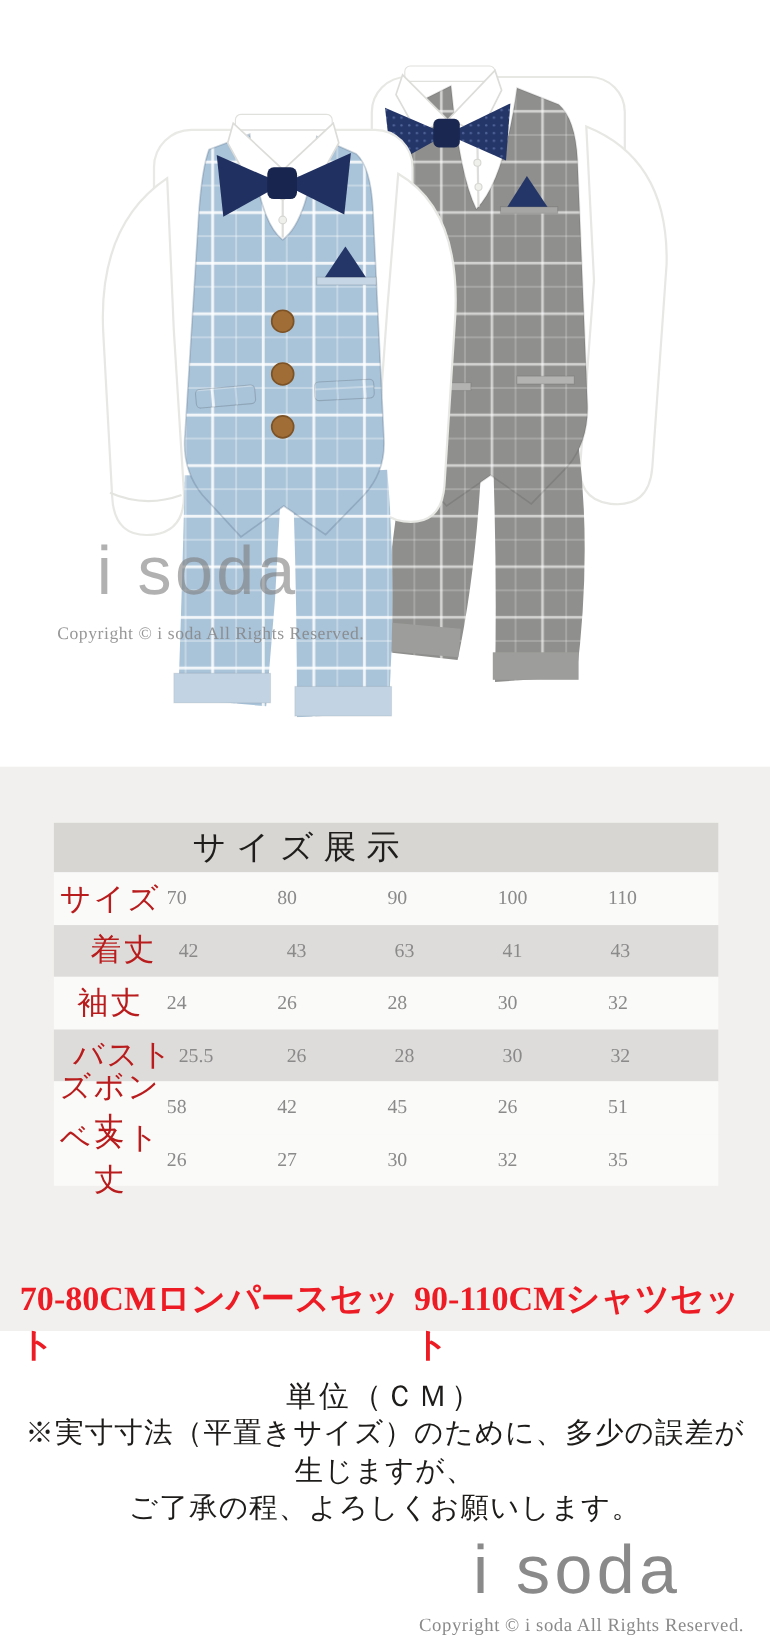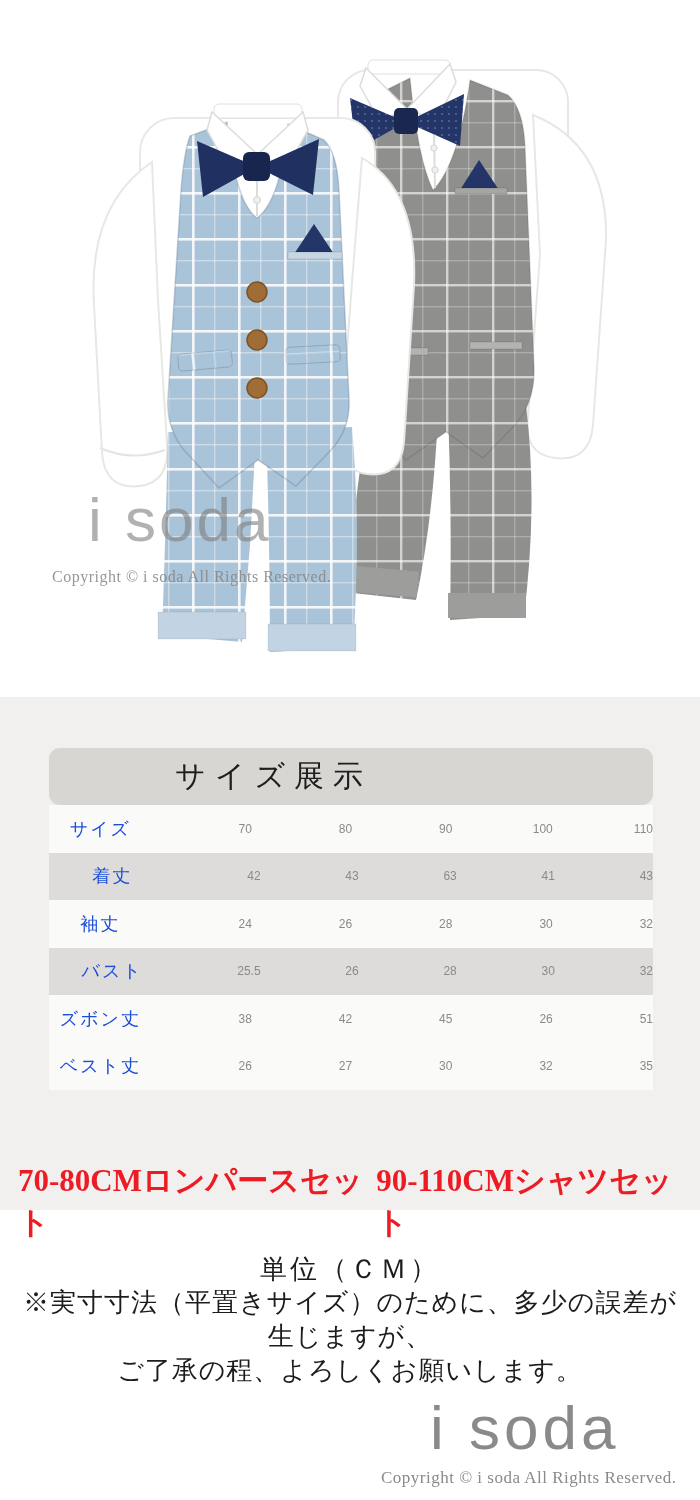--- a/index.html
+++ b/index.html
@@ -7,27 +7,27 @@
         font-family:"Liberation Serif","DejaVu Serif",serif;}
   
   .photo{position:absolute;left:0;top:0;width:700px;height:697px;background:#fff;}
   .photo svg{position:absolute;left:0;top:0;}
   .wm-logo{position:absolute;left:88px;top:484px;font-family:"Liberation Sans","DejaVu Sans",sans-serif;
            font-size:62px;letter-spacing:3px;color:#7e7e7e;opacity:.60;}
   .wm-copy{position:absolute;left:52px;top:568px;font-size:16px;color:#858585;opacity:.85;letter-spacing:.5px;}
   
   .size-section{position:absolute;left:0;top:697px;width:700px;height:513px;background:#f1f0ee;}
   .size-table{position:absolute;left:49px;top:51px;width:604px;}
-  .st-header{height:57px;background:#d8d6d3;display:flex;align-items:center;
-             padding-left:126px;font-size:30px;letter-spacing:9px;color:#1f1e1c;border-radius:11px;}
+  .st-header{height:45px;background:#d8d6d3;display:flex;align-items:center;
+             padding-left:126px;font-size:30px;letter-spacing:9px;color:#1f1e1c;}
   .st-row{height:47.5px;display:flex;align-items:center;background:#fafaf9;}
   .st-row.alt{background:#dedcda;padding-left:13px;}
-  .st-label{flex:0 0 17%;text-align:center;font-size:18px;letter-spacing:2px;color:#1d4ed8;font-family:Liberation Serif, serif;}
-  .st-val{flex:1;text-align:right;font-size:12px;color:#8a8a8a;
-          font-family:Liberation Sans, sans-serif;}
+  .st-label{flex:0 0 17%;text-align:center;font-size:28px;letter-spacing:2px;color:#b91c1c;font-family:Liberation Serif, serif;}
+  .st-val{flex:1;text-align:left;font-size:18px;color:#8a8a8a;
+          font-family:Liberation Serif, serif;}
   .set-labels{position:absolute;left:0;top:463px;width:700px;box-sizing:border-box;
               padding:0 12px 0 18px;display:flex;justify-content:space-between;
               font-size:31px;font-weight:bold;color:#ed1c24;}
   
   .notes{position:absolute;left:0;top:1252px;width:700px;text-align:center;color:#1d1c1a;}
   .notes .unit{font-size:27px;letter-spacing:3px;line-height:34px;}
   .notes .nline{font-size:26px;letter-spacing:1px;line-height:34px;}
   
   .footer-logo{position:absolute;left:430px;top:1392px;font-family:"Liberation Sans","DejaVu Sans",sans-serif;
                font-size:62px;letter-spacing:4px;color:#8a8a8a;}
@@ -168,21 +168,21 @@
         <div class="st-label">バスト</div>
         <div class="st-val">25.5</div>
         <div class="st-val">26</div>
         <div class="st-val">28</div>
         <div class="st-val">30</div>
         <div class="st-val">32</div>
       </div>
 
       <div class="st-row">
         <div class="st-label">ズボン丈</div>
-        <div class="st-val">38</div>
+        <div class="st-val">58</div>
         <div class="st-val">42</div>
         <div class="st-val">45</div>
         <div class="st-val">26</div>
         <div class="st-val">51</div>
       </div>
 
 
       <div class="st-row">
         <div class="st-label">ベスト丈</div>
         <div class="st-val">26</div>

